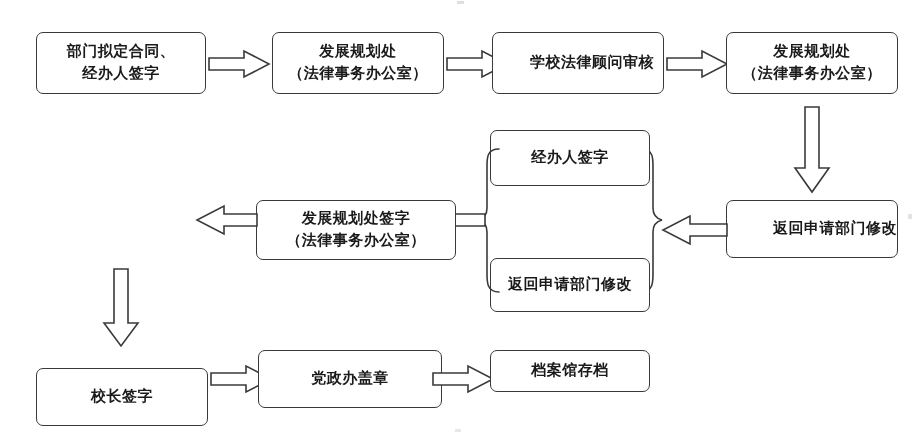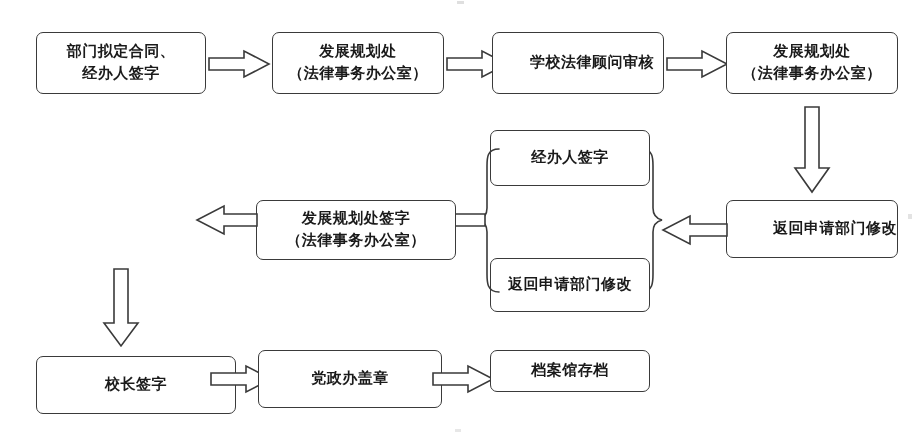--- a/index.html
+++ b/index.html
@@ -147,21 +147,21 @@
     </svg>
   </div>
 
 
   <div class="arrow" style="left:102px;top:268px;width:38px;height:80px;">
     <svg width="38" height="80" viewBox="0 0 38 80">
       <polygon points="12,1 26,1 26,55 36,55 19,78 2,55 12,55" fill="#ffffff" stroke="#3a3a3a" stroke-width="1.6" stroke-linejoin="miter"></polygon>
     </svg>
   </div>
 
-  <div class="node" style="left:36px;top:356px;width:200px;height:58px;">
+  <div class="node" style="left:36px;top:368px;width:172px;height:58px;">
     <span class="l1">校长签字</span>
   </div>
 
   <div class="arrow" style="left:210px;top:365px;width:62px;height:28px;">
     <svg width="62" height="28" viewBox="0 0 62 28">
       <polygon points="1,8 36,8 36,1 61,14 36,27 36,20 1,20" fill="#ffffff" stroke="#3a3a3a" stroke-width="1.6" stroke-linejoin="miter"></polygon>
     </svg>
   </div>
 
   <div class="node" style="left:258px;top:350px;width:184px;height:58px;">

